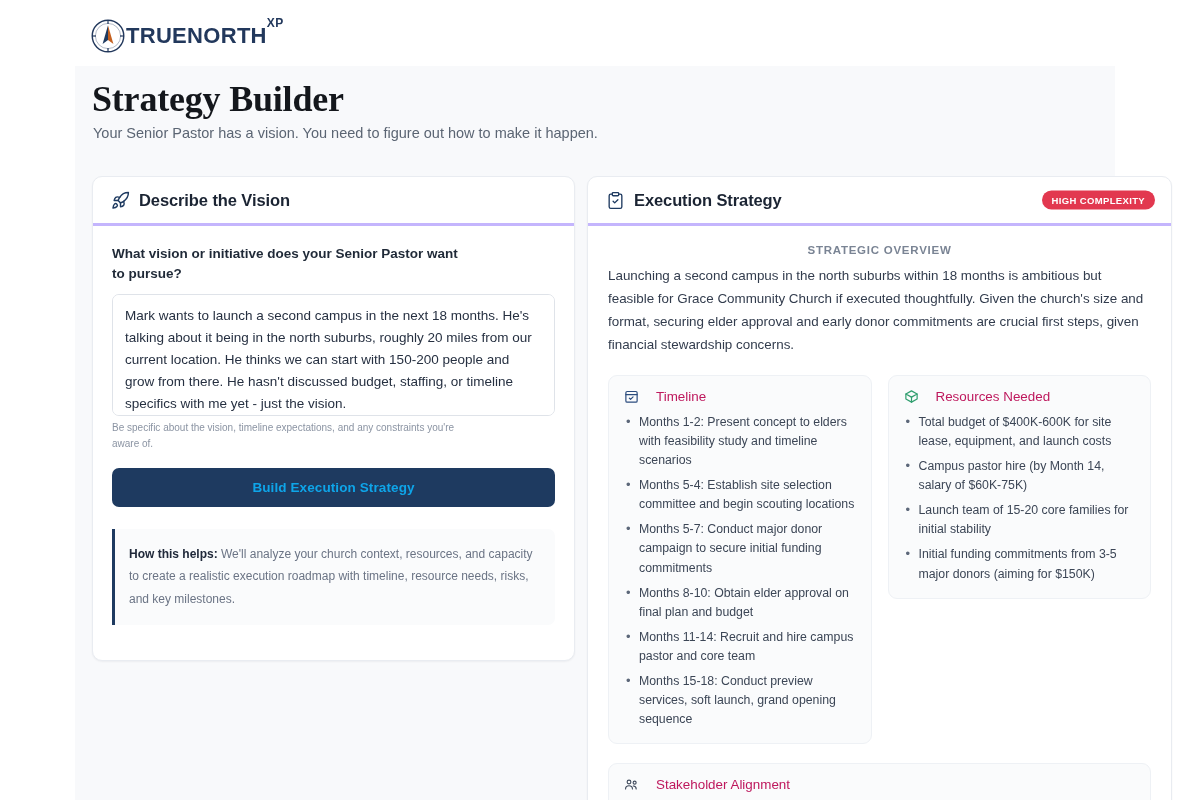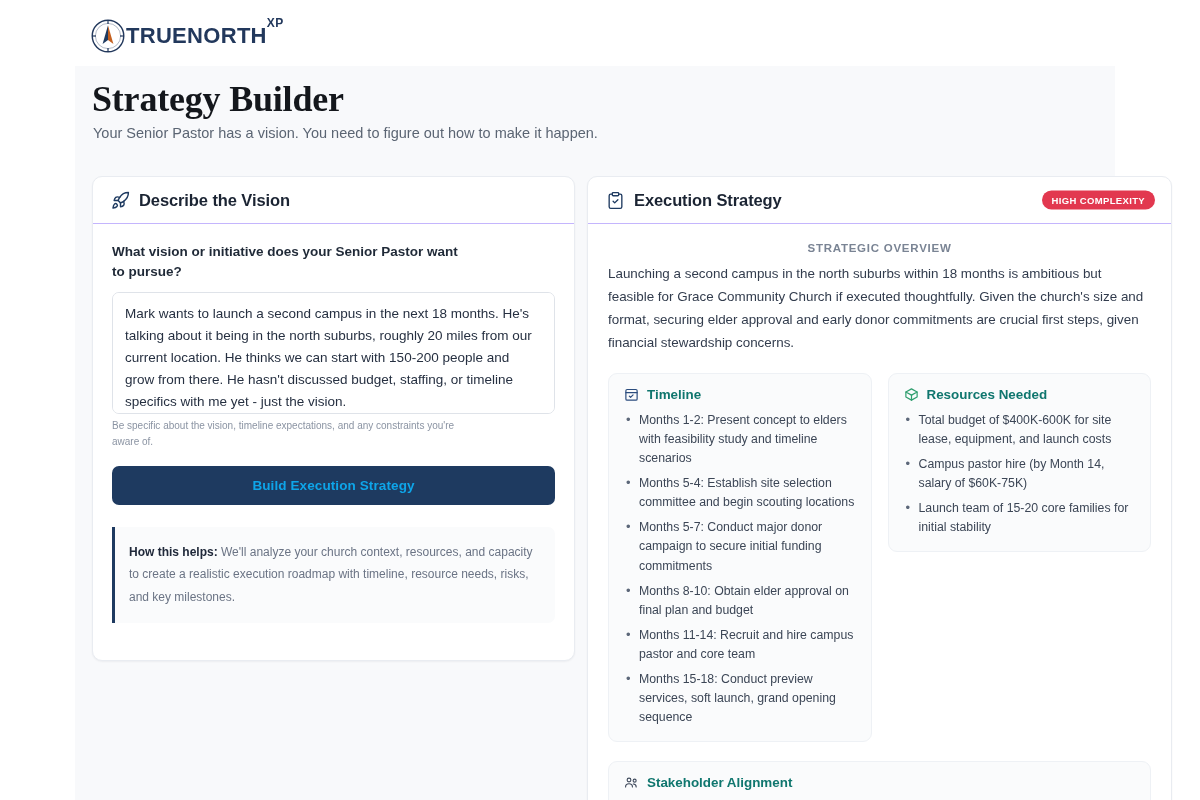--- a/index.html
+++ b/index.html
@@ -57,21 +57,21 @@
     position: absolute;
     background: #ffffff;
     border: 1px solid #e9ecf1;
     border-radius: 10px;
     box-shadow: 0 1px 2px rgba(16,24,40,.05);
     overflow: hidden;
   }
   .card-head {
     display: flex; align-items: center; gap: 9px;
     padding: 14px 18px 13px 18px;
-    border-bottom: 1px solid #c4b5fd;
+    border-bottom: 3px solid #c4b5fd;
     position: relative;
   }
   .card-head h2 {
     font-size: 16.5px; font-weight: 700; color: #1b2433; letter-spacing: -.1px;
   }
   .head-icon { width: 19px; height: 19px; flex: 0 0 19px; display:block; }
 
   .badge {
     position: absolute; right: 16px; top: 50%; transform: translateY(-50%);
     background: #e2384f; color: #ffffff;
@@ -136,21 +136,21 @@
     background: #fafbfc;
     border: 1px solid #eef1f5;
     border-radius: 9px;
     padding: 13px 15px 14px 15px;
     flex: 1 1 0; min-width: 0;
   }
   .sub-card.full { width: 100%; margin-top: 19px; }
   .sub-head {
     display: flex; align-items: center; gap: 8px; margin-bottom: 9px;
   }
-  .sub-head h3 { font-size: 13.4px; font-weight: 700; color: #0f766e; }
+  .sub-head h3 { font-size: 13.4px; font-weight: 400; color: #be185d; margin-left: 9px; }
   .sub-icon { width: 15px; height: 15px; flex: 0 0 15px; display:block; }
   .sub-card ul { list-style: none; }
   .sub-card li {
     position: relative;
     padding-left: 15px;
     font-size: 12.3px; line-height: 1.55; color: #3c4656;
     margin-bottom: 6px;
   }
   .sub-card li:last-child { margin-bottom: 0; }
   .sub-card li::before {
@@ -258,20 +258,21 @@
                   <path d="M3 8v8l9 5 9-5V8"></path>
                   <path d="M12 13v8"></path>
                 </svg>
               </span>
               <h3>Resources Needed</h3>
             </div>
             <ul>
               <li>Total budget of $400K-600K for site lease, equipment, and launch costs</li>
               <li>Campus pastor hire (by Month 14, salary of $60K-75K)</li>
               <li>Launch team of 15-20 core families for initial stability</li>
+              <li>Initial funding commitments from 3-5 major donors (aiming for $150K)</li>
             </ul>
           </div>
         </div>
 
         <div class="sub-card full">
           <div class="sub-head">
             <span>
               <svg class="sub-icon" viewBox="0 0 24 24" fill="none" stroke="#3f4a5c" stroke-width="1.8" stroke-linecap="round" stroke-linejoin="round">
                 <circle cx="8" cy="8" r="3"></circle>
                 <circle cx="17" cy="9" r="2.4"></circle>

